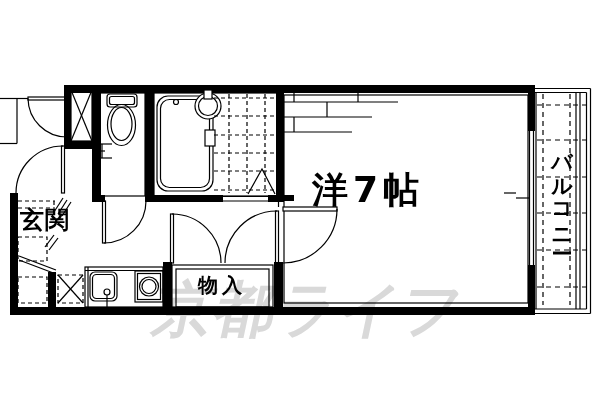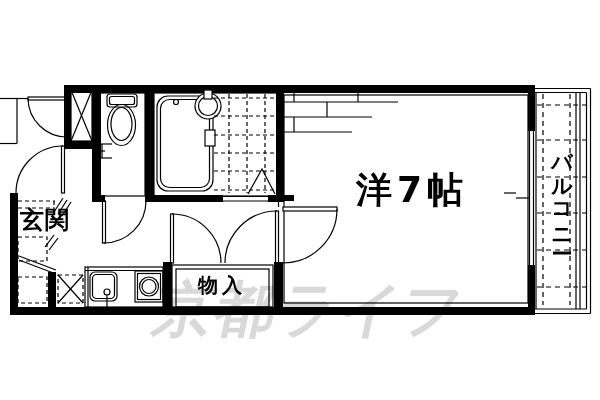--- a/index.html
+++ b/index.html
@@ -2,21 +2,21 @@
 <html><head>
 <meta charset="utf-8">
 <style>
   html,body{margin:0;padding:0;background:#ffffff;}
   #stage{position:relative;width:600px;height:400px;background:#fff;overflow:hidden;
          font-family:"DejaVu Sans","Liberation Sans",sans-serif;}
   #plan-svg{position:absolute;left:0;top:0;z-index:1;}
   .lbl{position:absolute;z-index:2;color:#000;font-weight:bold;white-space:nowrap;
        font-family:"DejaVu Sans","Liberation Sans",sans-serif;}
   #lbl-genkan{left:20px;top:204px;font-size:24px;letter-spacing:1px;}
-  #lbl-room{left:312px;top:166px;width:200px;text-align:center;font-size:36px;letter-spacing:5px;}
+  #lbl-room{left:312px;top:166px;width:200px;font-size:36px;letter-spacing:5px;}
   #lbl-storage{left:162px;top:272px;width:120px;text-align:center;font-size:20px;letter-spacing:4px;}
   #lbl-balcony{left:548px;top:138px;font-size:21px;letter-spacing:2px;
                writing-mode:vertical-rl;text-orientation:mixed;}
   #watermark{position:absolute;left:146px;top:270px;z-index:3;font-size:60px;font-weight:bold;
              color:#d9d9d9;letter-spacing:1px;transform:skewX(-12deg);transform-origin:left bottom;
              mix-blend-mode:multiply;font-family:"DejaVu Sans","Liberation Sans",sans-serif;
              white-space:nowrap;}
 </style>
 </head>
 <body>

